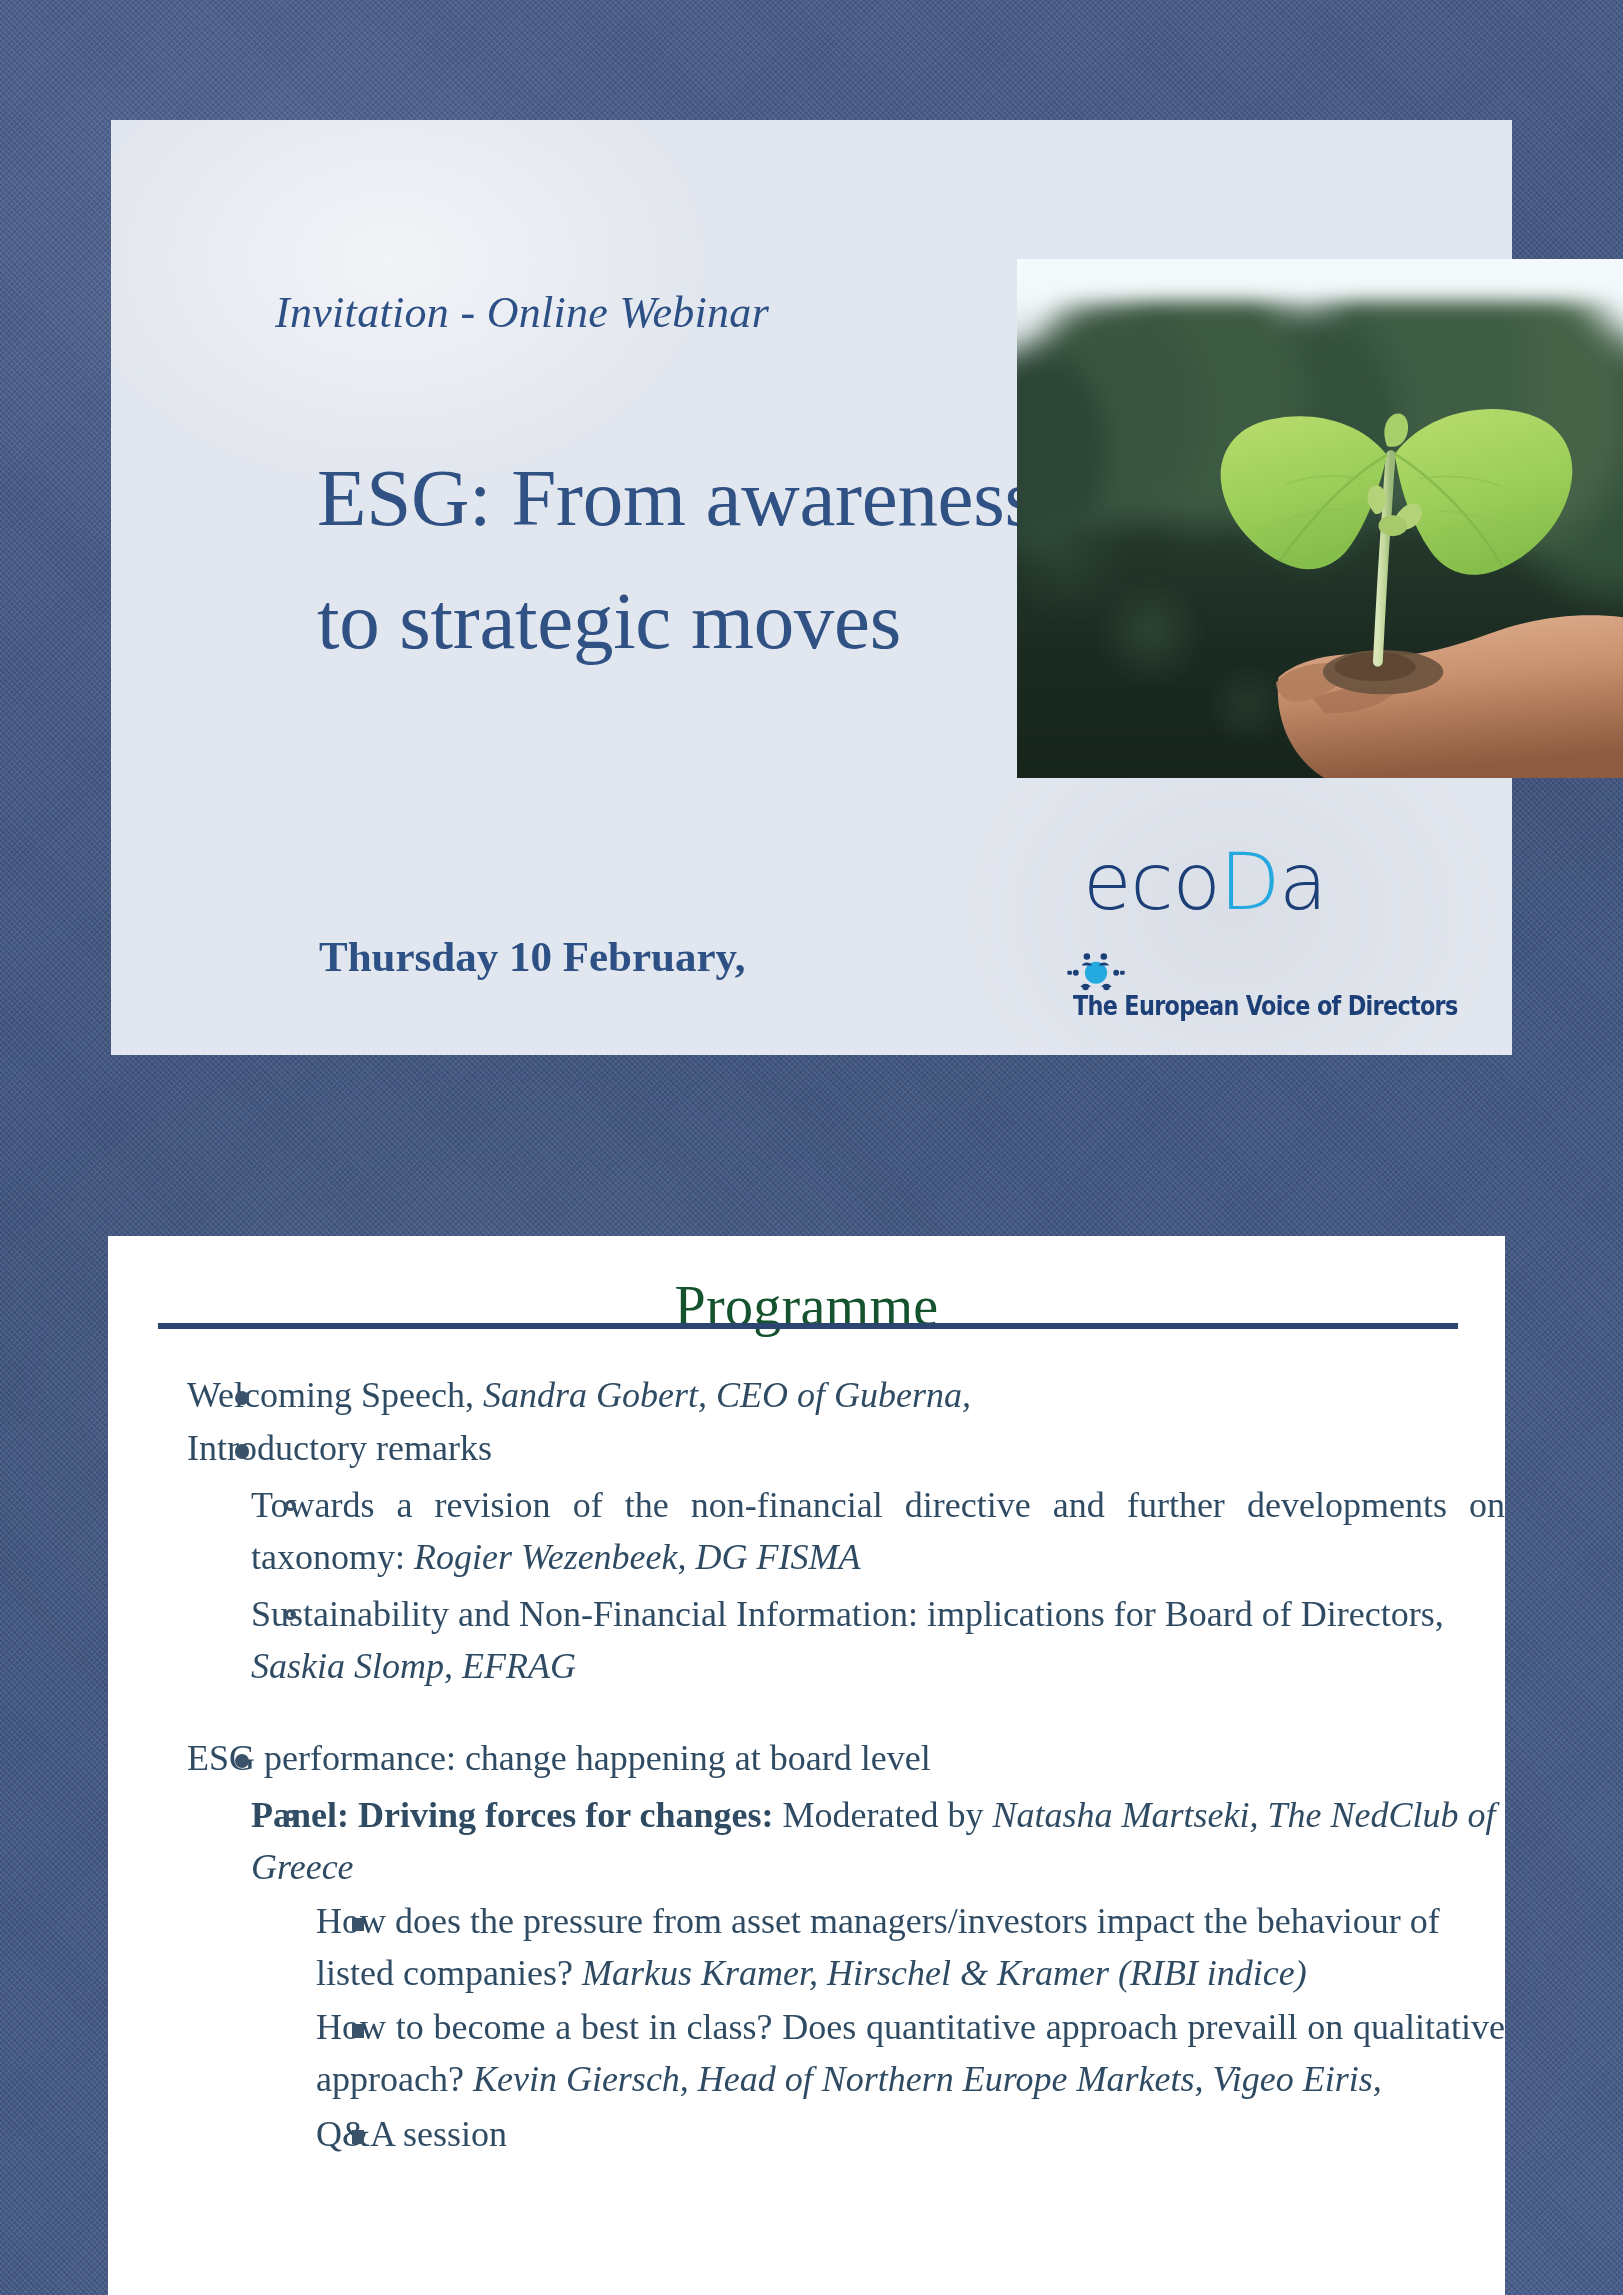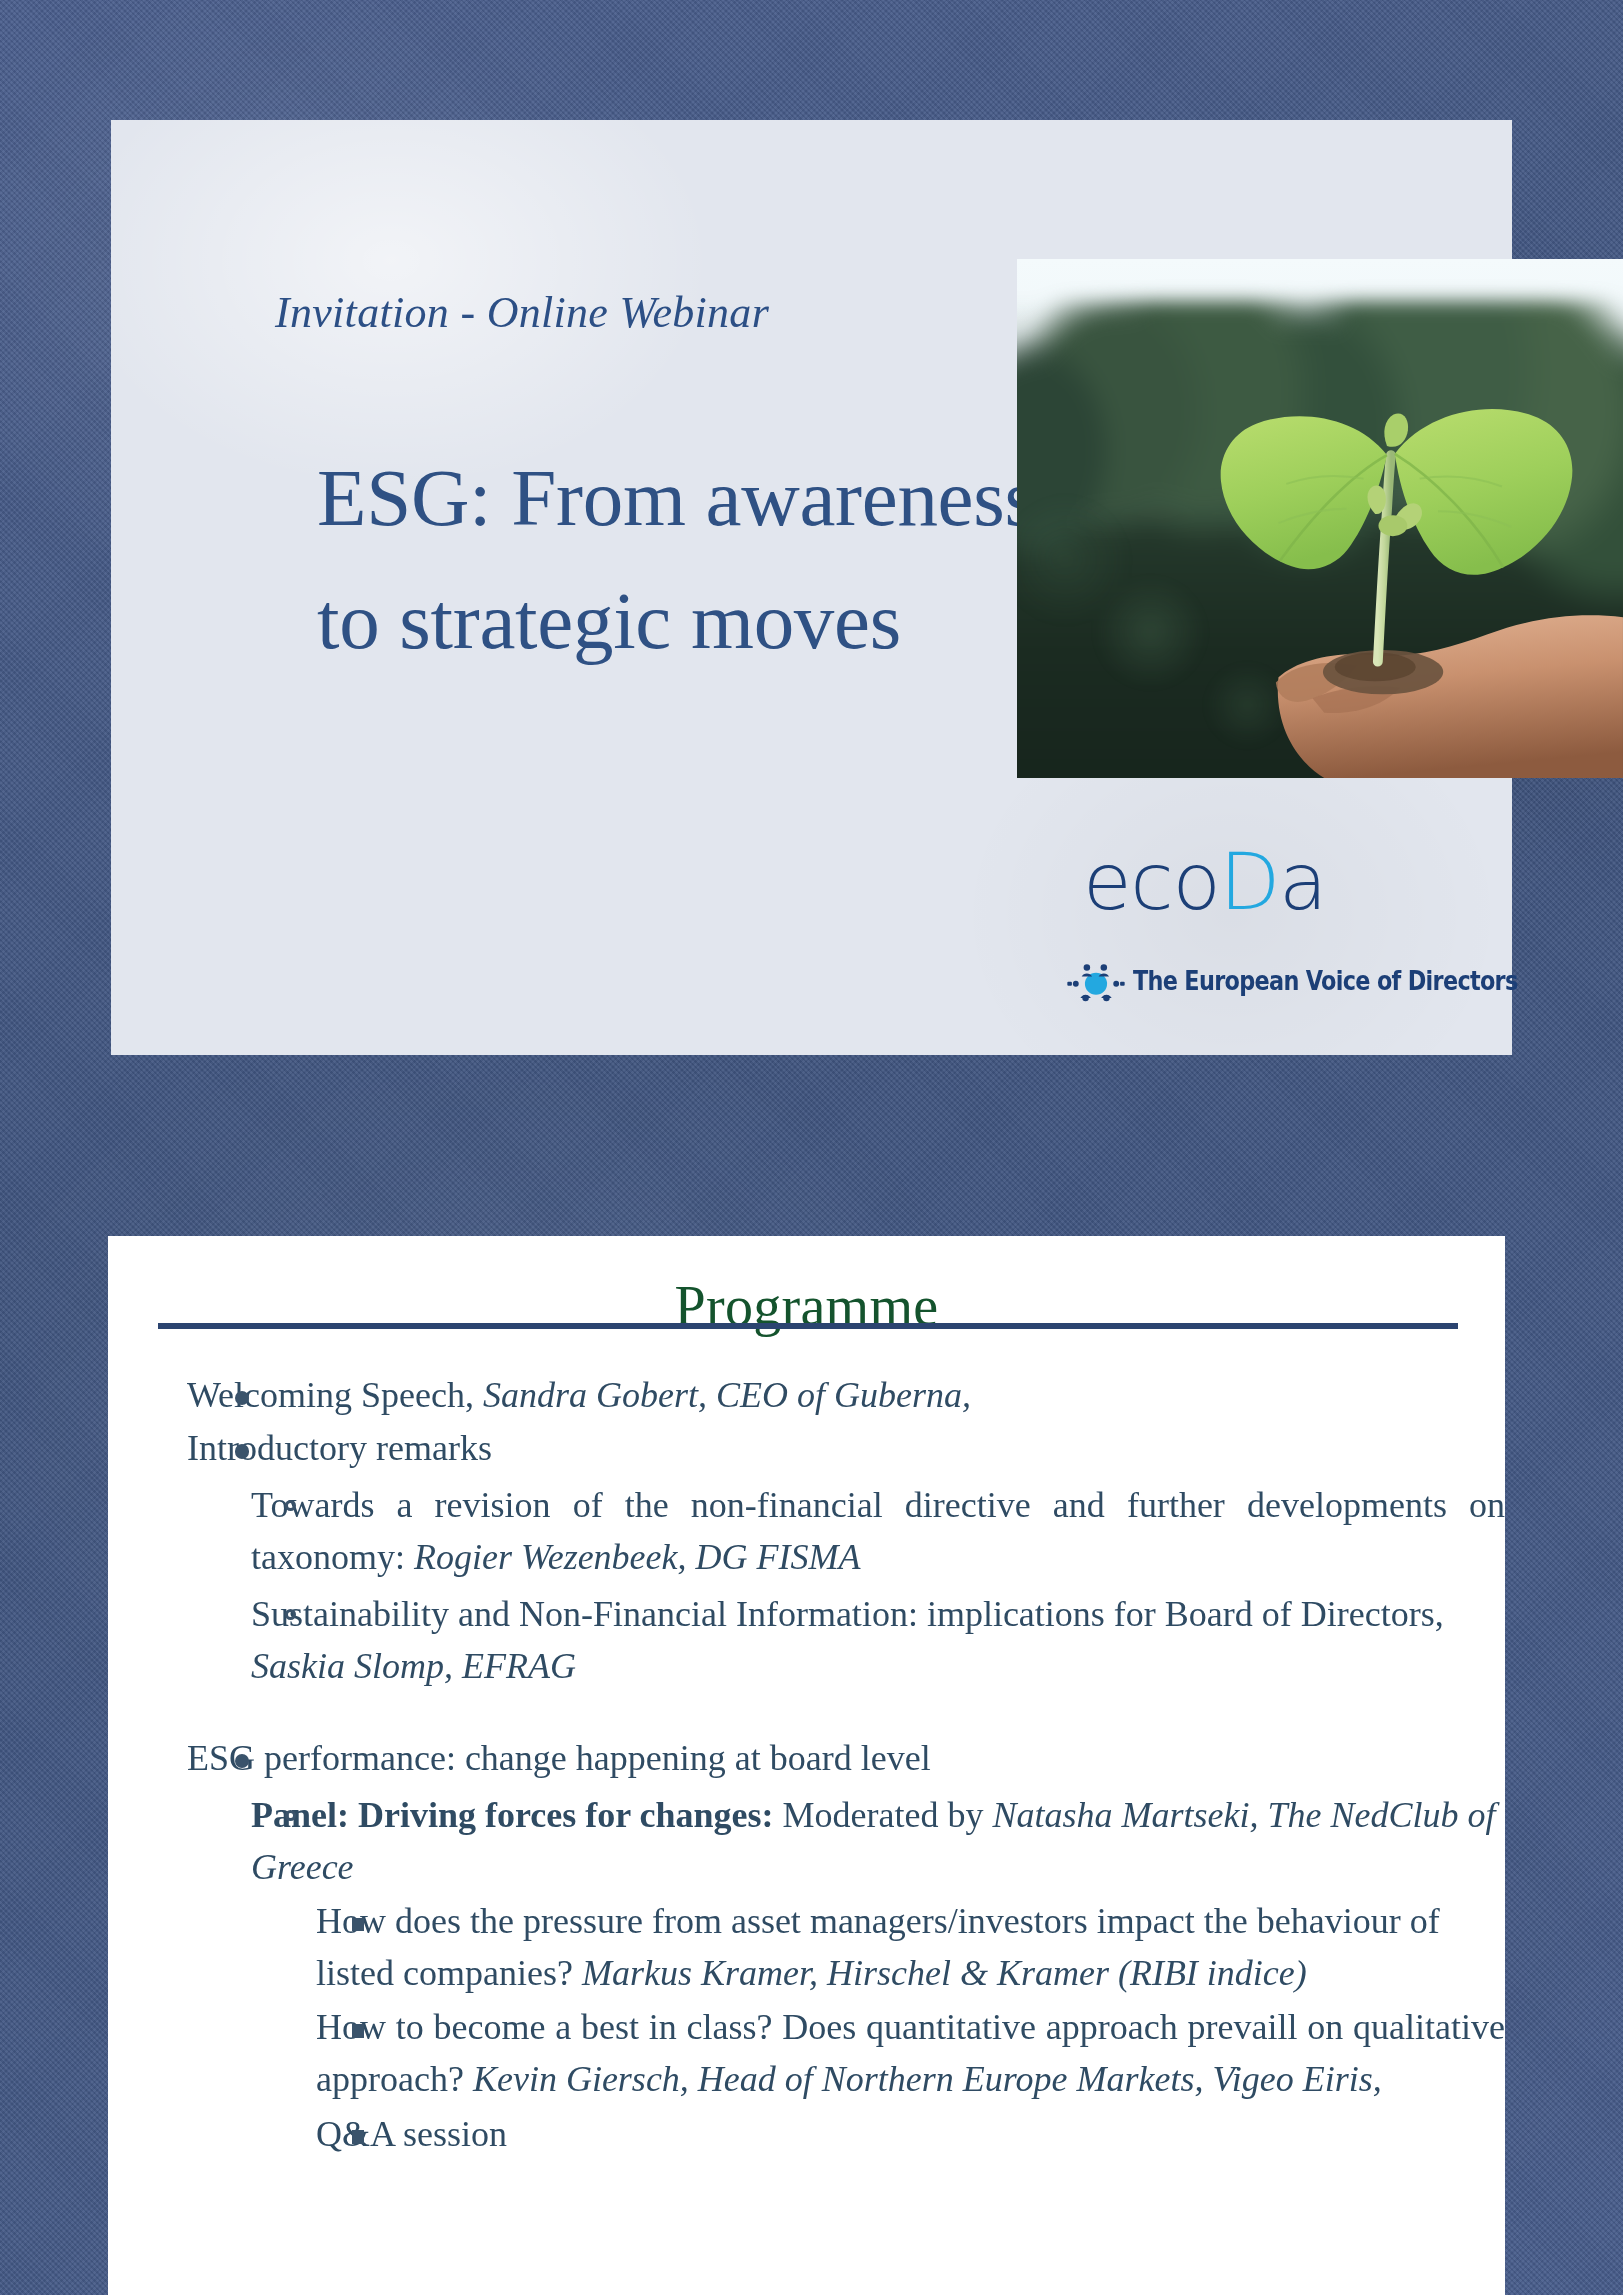--- a/index.html
+++ b/index.html
@@ -122,24 +122,24 @@
     font-size: 79px;
     font-weight: 300;
     letter-spacing: -1.3px;
     line-height: 1;
     color: #1c3f77;
     white-space: nowrap;
   }
   #logo .wordmark .hl { color: #23a8e0; }
   #logo .tagline-row {
     position: absolute;
-    left: 13px; top: 116px;
+    left: 13px; top: 105px;
     display: flex;
-    align-items: center;
     white-space: nowrap;
+    flex-direction: column;
   }
   #logo .tagline-text {
     font-family: "DejaVu Sans", sans-serif;
     font-size: 26px;
     font-weight: bold;
     color: #1c3f77;
     letter-spacing: -0.8px;
     margin-left: 6.5px;
     transform: scaleX(0.86);
     transform-origin: left center;
@@ -230,20 +230,21 @@
 
 <div id="bg"></div>
 
 <div id="hero-card">
 
   <div id="kicker">Invitation - Online Webinar</div>
 
   <div id="hero-title">ESG: From awareness to strategic moves</div>
 
   <div id="hero-date">
+    <div>Thursday 10 February,</div>
   </div>
 </div>
 
 <div id="hero-photo">
   <div class="sky"></div>
   <div class="foliage"></div>
   <div class="bokeh"></div>
   <svg viewBox="0 0 927 794" width="606" height="519">
     <defs>
       <linearGradient id="leafg" x1="0" y1="0" x2="0.3" y2="1">

